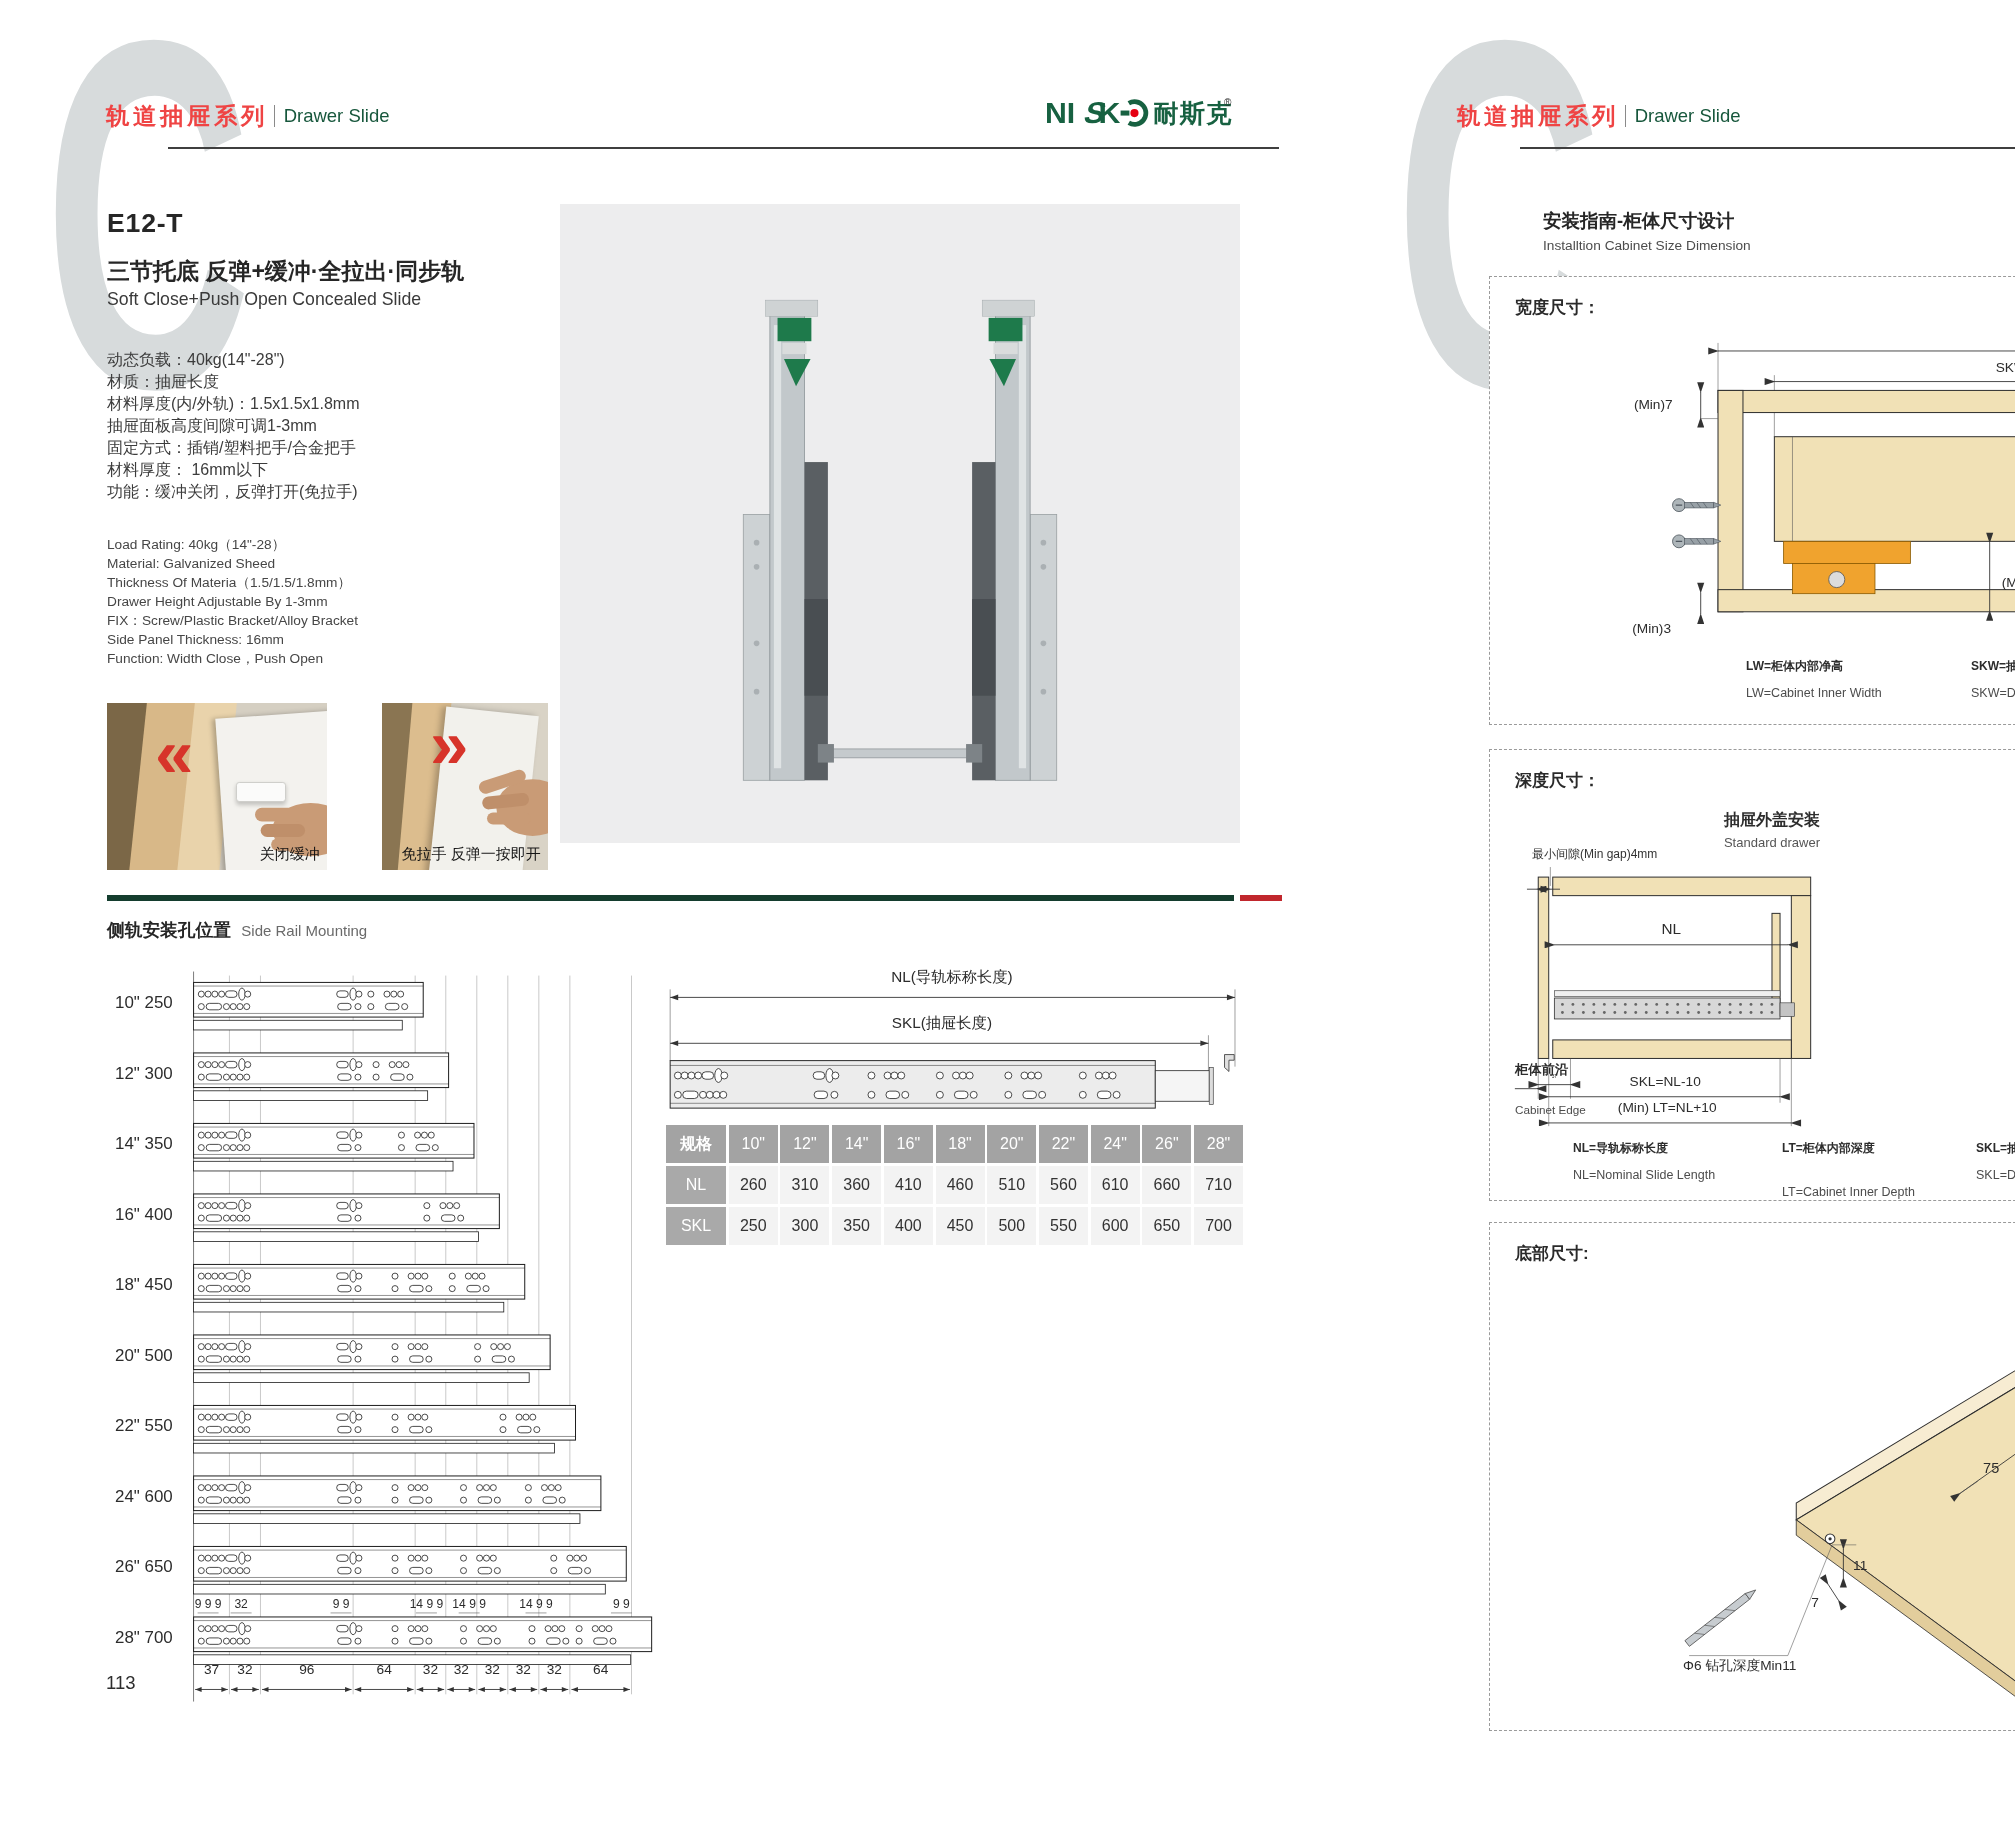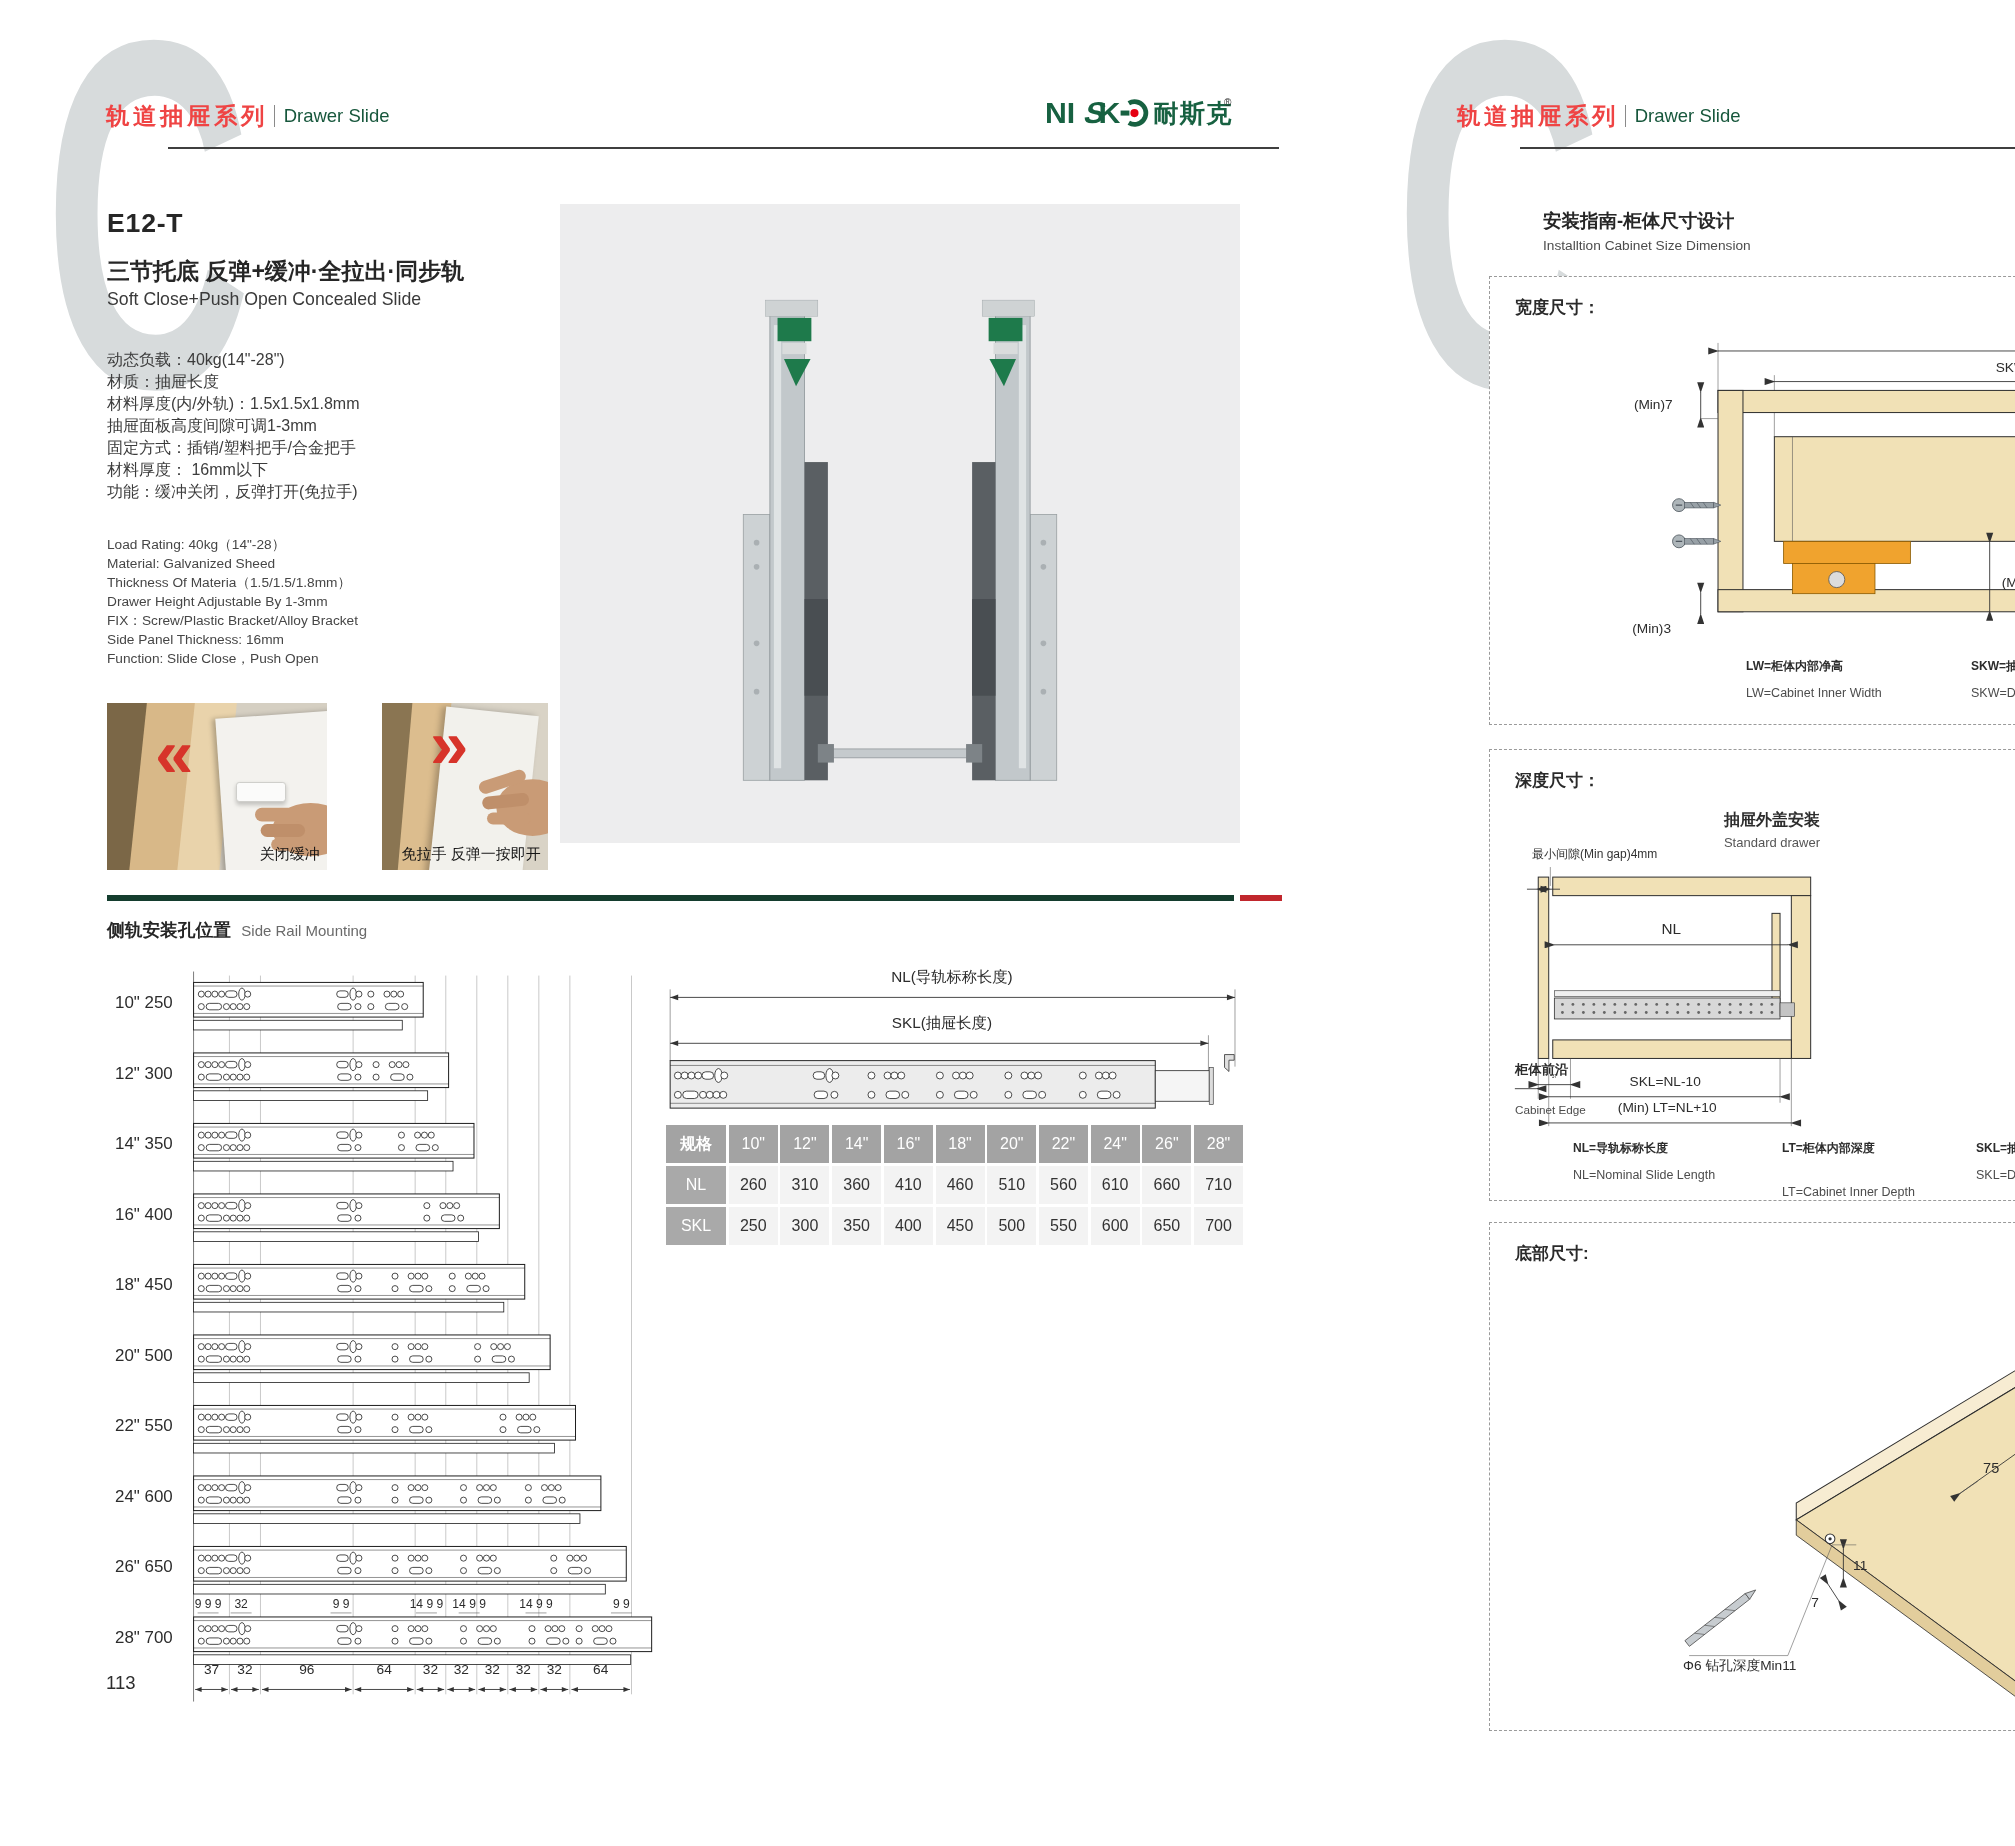--- a/index.html
+++ b/index.html
@@ -107,21 +107,21 @@
     <div class="spec-zh">功能：缓冲关闭，反弹打开(免拉手)</div>
   </div>
 
   <div class="a" style="left:107px;top:535px;">
     <div class="spec-en">Load Rating: 40kg（14"-28）</div>
     <div class="spec-en">Material: Galvanized Sheed</div>
     <div class="spec-en">Thickness Of Materia（1.5/1.5/1.8mm）</div>
     <div class="spec-en">Drawer Height Adjustable By 1-3mm</div>
     <div class="spec-en">FIX：Screw/Plastic Bracket/Alloy Bracket</div>
     <div class="spec-en">Side Panel Thickness: 16mm</div>
-    <div class="spec-en">Function: Slide Close，Push Open</div>
+    <div class="spec-en">Function: Width Close，Push Open</div>
   </div>
 
   <div class="a" style="left:560px;top:204px;width:680px;height:639px;background:#ededee;">
     <svg width="680" height="639" viewBox="0 0 1688 1585">
 
       <g>
         <rect x="455" y="770" width="66" height="660" fill="#cdd2d4" stroke="#9aa0a3" stroke-width="2"></rect>
         <rect x="521" y="255" width="86" height="1175" fill="#c2c8cb" stroke="#8f969a" stroke-width="2"></rect>
         <rect x="531" y="300" width="18" height="1100" fill="#dfe3e4"></rect>
         <rect x="607" y="640" width="58" height="790" fill="#5a5f63"></rect>

